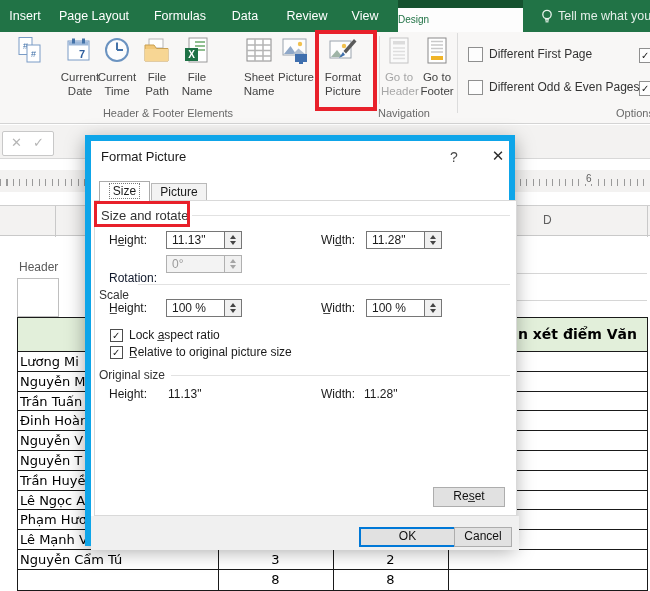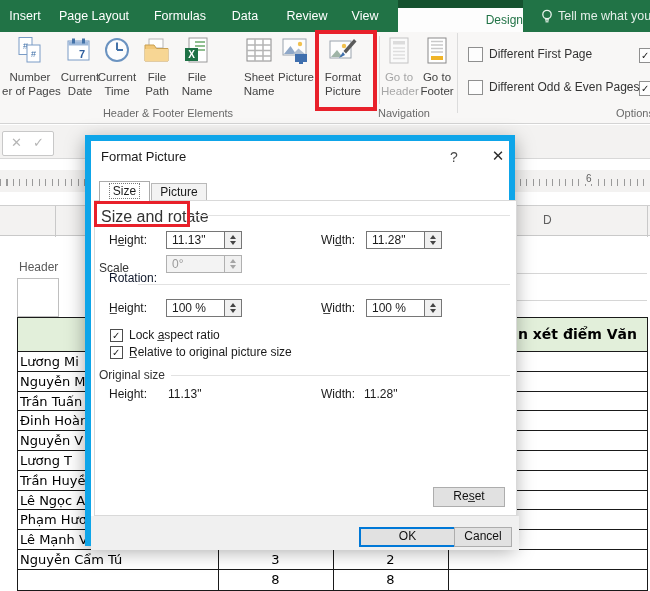--- a/index.html
+++ b/index.html
@@ -76,21 +76,21 @@
 
   <div class="abs vnfont" style="left:17px;top:317px;width:630px;height:35px;background:#e2efda;border-top:1px solid #1a1a1a;border-bottom:1px solid #1a1a1a;box-sizing:border-box">
     <span class="abs" style="left:501px;top:8px;font-size:14px;font-weight:bold;color:#000">n xét điểm Văn</span>
   </div>
 
   <div class="gridrow vnfont" style="top:352px;height:19.8px;line-height:19px"><span>Lương Mi</span></div>
   <div class="gridrow vnfont" style="top:371.8px;height:19.8px;line-height:19px"><span>Nguyễn M</span></div>
   <div class="gridrow vnfont" style="top:391.6px;height:19.8px;line-height:19px"><span>Trần Tuấn</span></div>
   <div class="gridrow vnfont" style="top:411.4px;height:19.8px;line-height:19px"><span>Đinh Hoàn</span></div>
   <div class="gridrow vnfont" style="top:431.2px;height:19.8px;line-height:19px"><span>Nguyễn V</span></div>
-  <div class="gridrow vnfont" style="top:451px;height:19.8px;line-height:19px"><span>Lương T</span></div>
+  <div class="gridrow vnfont" style="top:451px;height:19.8px;line-height:19px"><span>Nguyễn T</span></div>
   <div class="gridrow vnfont" style="top:470.8px;height:19.8px;line-height:19px"><span>Trần Huyề</span></div>
   <div class="gridrow vnfont" style="top:490.6px;height:19.8px;line-height:19px"><span>Lê Ngọc A</span></div>
   <div class="gridrow vnfont" style="top:510.4px;height:19.8px;line-height:19px"><span>Phạm Hươ</span></div>
   <div class="gridrow vnfont" style="top:530.2px;height:19.8px;line-height:19px"><span>Lê Mạnh V</span></div>
 
   <div class="gridrow vnfont" style="top:550px;height:20px;line-height:19.5px">
     <span>Nguyễn Cẩm Tú</span>
     <span class="cellval" style="left:201px">3</span>
     <span class="cellval" style="left:316px">2</span>
   </div>
@@ -109,39 +109,37 @@
 <div class="abs" style="left:0;top:0;width:650px;height:124px;background:#f8f7f6;border-bottom:1px solid #d4d4d4;box-sizing:border-box;z-index:10">
   <div class="tabbar">
     <span class="rtab" style="left:25px">Insert</span>
     <span class="rtab" style="left:94px">Page Layout</span>
     <span class="rtab" style="left:180px">Formulas</span>
     <span class="rtab" style="left:245px">Data</span>
     <span class="rtab" style="left:307px">Review</span>
     <span class="rtab" style="left:365px">View</span>
 
     <div class="abs" style="left:398px;top:0;width:125px;height:8px;background:#15522f"></div>
-    <div class="abs" style="left:398px;top:8px;width:125px;height:24px;background:#fdfdfd;text-align:right;line-height:24px;font-size:12px;color:#217346">Design</div>
+    <div class="abs" style="left:398px;top:8px;width:125px;height:24px;background:#fdfdfd;text-align:left;line-height:24px;font-size:10px;color:#217346">Design</div>
 
     <svg class="abs" style="left:541px;top:9px" width="12" height="15">
       <circle cx="6" cy="5.5" r="4.2" fill="none" stroke="#e8f3ec" stroke-width="1.3"></circle>
       <rect x="4" y="10.2" width="4" height="1.4" fill="#e8f3ec"></rect>
       <rect x="4.5" y="12.2" width="3" height="1.2" fill="#e8f3ec"></rect>
     </svg>
     <span class="abs" style="left:558px;top:0;height:32px;line-height:32px;font-size:12.5px;color:rgba(255,255,255,.88);white-space:nowrap">Tell me what you w</span>
   </div>
 
   <div class="rbtn" style="left:2px;width:56px">
     <svg class="ricon" viewBox="0 0 30 30">
       <rect x="4" y="1.5" width="13" height="17" fill="#fff" stroke="#7a9cc6"></rect>
       <text x="10.5" y="13" font-size="9" fill="#3e6fa8" text-anchor="middle">#</text>
       <rect x="12" y="9" width="13" height="17" fill="#fff" stroke="#7a9cc6"></rect>
       <text x="18.5" y="21" font-size="9" fill="#3e6fa8" text-anchor="middle">#</text>
     </svg>
-    <div class="rlbl"><span>Number</span><br>
-      <span>er of Pages</span></div>
   </div>
 
   <div class="rbtn" style="left:60px;width:40px">
     <svg class="ricon" viewBox="0 0 30 30">
       <rect x="3" y="5" width="21" height="19" fill="#fff" stroke="#7a9cc6"></rect>
       <rect x="3.5" y="5.5" width="20" height="4" fill="#9db8d9"></rect>
       <rect x="7" y="2.5" width="3" height="5" fill="#4472a8"></rect>
       <rect x="17" y="2.5" width="3" height="5" fill="#4472a8"></rect>
       <text x="17" y="21.5" font-size="11" font-weight="bold" fill="#2e5e9e" text-anchor="middle">7</text>
     </svg>
@@ -263,21 +261,21 @@
 
   <div class="dtab" style="left:8px;top:40px;width:51px;height:20px;background:#fff;border:1px solid #ababab;border-bottom:none;z-index:3">
     <span style="display:inline-block;margin-top:2px;padding:0 3px;outline:1px dotted #7a7a7a;line-height:14px">Size</span>
   </div>
   <div class="dtab" style="left:60px;top:42px;width:56px;height:18px;background:#f3f3f3;border:1px solid #b9b9b9;border-bottom:none;line-height:17px">
     <span>Picture</span>
   </div>
 
   <div class="abs" style="left:3px;top:59px;width:423px;height:316px;background:#fff;border:1px solid #d9d9d9;box-sizing:border-box"></div>
 
-  <span class="abs" style="left:10px;top:67px;font-size:16px;color:#333">Size and rotate</span>
+  <span class="abs" style="left:10px;top:67px;font-size:13px;color:#333">Size and rotate</span>
   <div class="hline" style="left:101px;top:74px;width:318px"></div>
   <div class="redbox" style="left:3px;top:60px;width:96px;height:26px;border-width:3px"></div>
 
   <span class="abs" style="left:18px;top:92px">He̲ight:</span>
   <div class="field" style="left:75px;top:90px">
     <span>11.13"</span>
     <div class="spin">
         <div class="up"></div>
         <div class="dn"></div>
       </div>
@@ -293,21 +291,21 @@
 
   <span class="abs" style="left:18px;top:130px;color:#0f172a">Rotation:</span>
   <div class="field dis" style="left:75px;top:114px;border-color:#b0b0b0">
     <span>0°</span>
     <div class="spin dis" style="border-left-color:#b0b0b0">
         <div class="up"></div>
         <div class="dn"></div>
       </div>
   </div>
 
-  <span class="abs" style="left:8px;top:120px;font-size:12px;color:#333">Scale</span>
+  <span class="abs" style="left:8px;top:147px;font-size:12px;color:#333">Scale</span>
   <div class="hline" style="left:47px;top:143px;width:372px"></div>
 
   <span class="abs" style="left:18px;top:160px">H̲eight:</span>
   <div class="field" style="left:75px;top:158px">
     <span>100 %</span>
     <div class="spin">
         <div class="up"></div>
         <div class="dn"></div>
       </div>
   </div>

